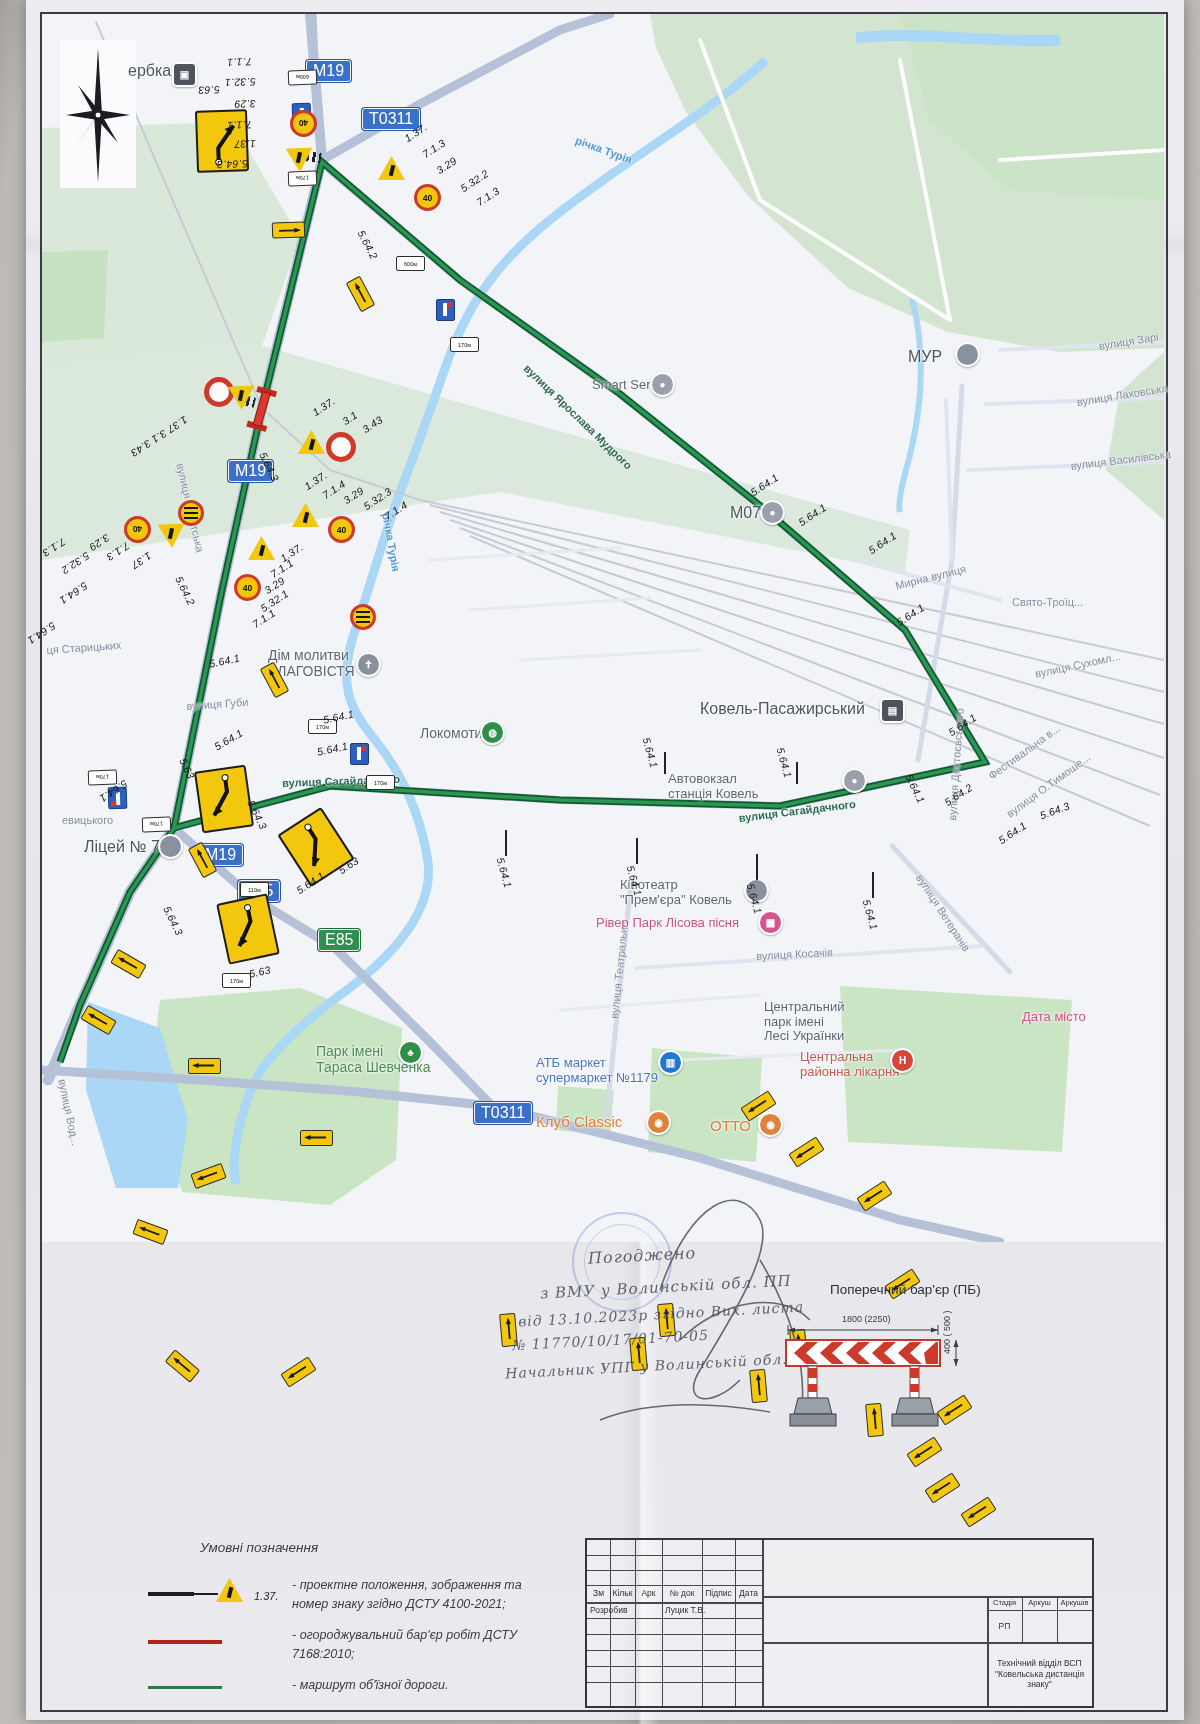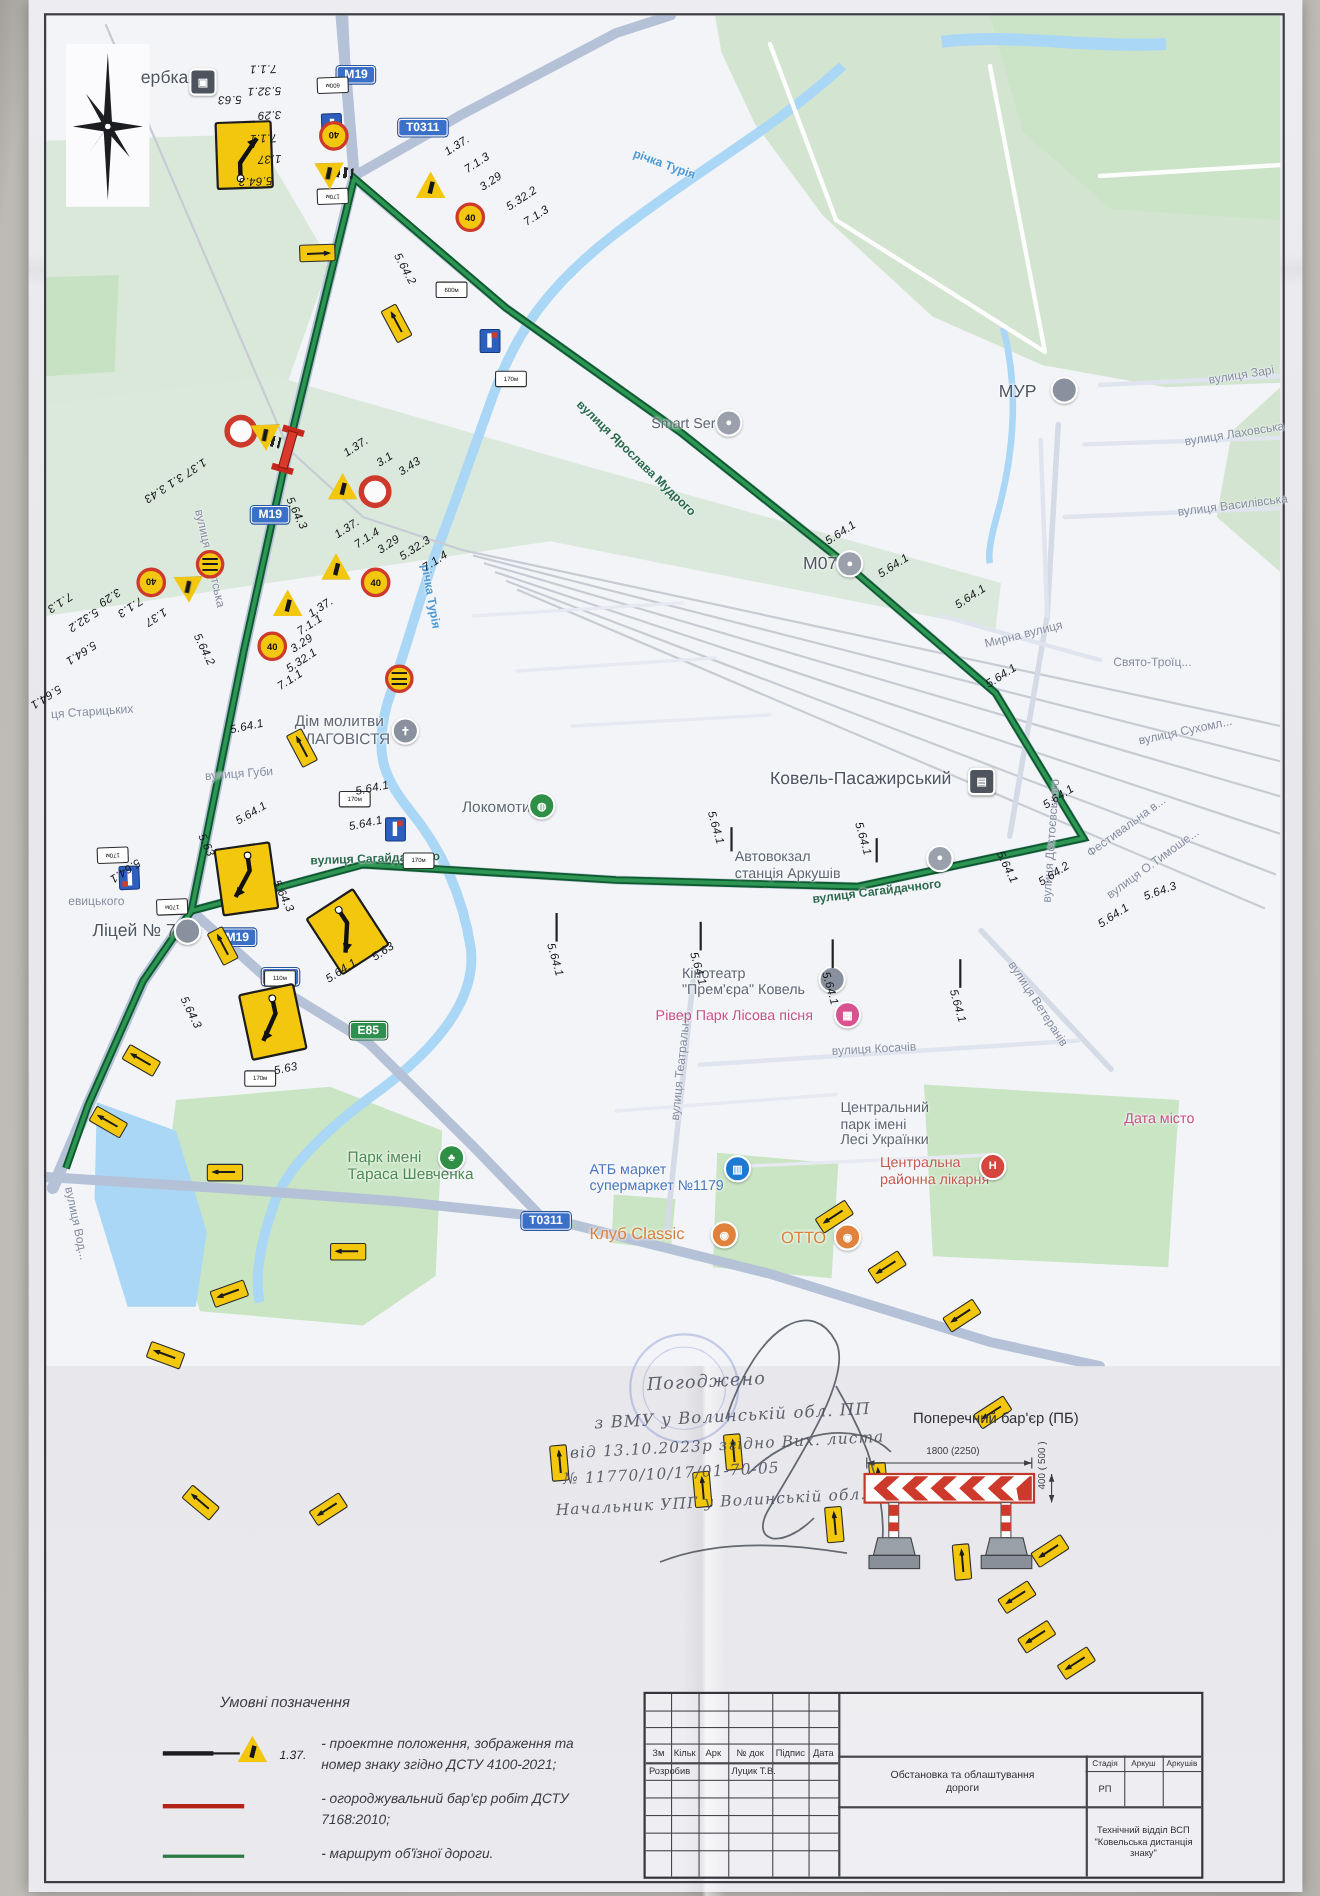--- a/index.html
+++ b/index.html
@@ -25,21 +25,21 @@
   .poi.center{text-align:left}
   .poi.pink{color:#c9518a}.poi.orange{color:#d8813d}
   .poi.red2{color:#c45a50}.poi.bluet{color:#4a77c0}.poi.greent{color:#4d8b54}
   .pin{position:absolute;width:21px;height:21px;border-radius:50%;border:2px solid #fff;
        box-shadow:0 1px 2px rgba(0,0,0,.3);color:#fff;font-size:10px;font-weight:bold;
        display:flex;align-items:center;justify-content:center}
   .pin.gray{background:#8a919e}.pin.dark{background:#4d545e;border-radius:5px}
   .pin.pinkp{background:#d5538e}.pin.orangep{background:#e0823c}.pin.bluep{background:#1f78d1}
   .pin.greenp{background:#2f8f46}.pin.redp{background:#d3473c}.pin.grayc{background:#9aa1ad}
 
-  .shield{position:absolute;background:#3b70c8;color:#fff;font-size:11px;font-weight:bold;
+  .shield{position:absolute;background:#3b70c8;color:#fff;font-size:16px;font-weight:normal;
           padding:1px 6px;border-radius:3px;border:1px solid #f2f4f8;box-shadow:0 0 0 1px #29549e;
           white-space:nowrap}
   .shield.green{background:#2f8f4e;box-shadow:0 0 0 1px #1d6b36}
 
   
   .sl{position:absolute;font-style:italic;font-size:10.5px;color:#15161a;white-space:nowrap;
       transform-origin:left top;letter-spacing:.3px}
 
   
   .si{position:absolute;transform-origin:center center}
@@ -223,21 +223,21 @@
     <span class="poi big" style="left:730px;top:504px">М07</span>
     <span class="pin grayc" style="left:760px;top:500px">●</span>
     <span class="poi center" style="left:268px;top:648px;font-size:14px">Дім молитви
 БЛАГОВІСТЯ</span>
     <span class="pin gray" style="left:356px;top:652px">✝</span>
     <span class="poi" style="left:420px;top:726px;font-size:14px">Локомотив</span>
     <span class="pin greenp" style="left:480px;top:720px">◍</span>
     <span class="poi big" style="left:700px;top:700px">Ковель-Пасажирський</span>
     <span class="pin dark" style="left:880px;top:698px">▤</span>
     <span class="poi center" style="left:668px;top:772px">Автовокзал
-станція Аркушів</span>
+станція Ковель</span>
     <span class="pin grayc" style="left:842px;top:768px">●</span>
     <span class="poi center" style="left:620px;top:878px">Кінотеатр
 "Прем'єра" Ковель</span>
     <span class="pin gray" style="left:744px;top:878px"></span>
     <span class="poi pink" style="left:596px;top:916px">Рівер Парк Лісова пісня</span>
     <span class="pin pinkp" style="left:758px;top:910px">▦</span>
     <span class="poi center" style="left:764px;top:1000px">Центральний
 парк імені
 Лесі Українки</span>
     <span class="poi pink" style="left:1022px;top:1010px">Дата місто</span>
@@ -630,22 +630,20 @@
     <div class="cell" style="left:23px;top:45px;width:25px;height:17px">Кільк</div>
     <div class="cell" style="left:48px;top:45px;width:27px;height:17px">Арк</div>
     <div class="cell" style="left:75px;top:45px;width:40px;height:17px">№ док</div>
     <div class="cell" style="left:115px;top:45px;width:33px;height:17px">Підпис</div>
     <div class="cell" style="left:148px;top:45px;width:27px;height:17px">Дата</div>
     <div class="cell left" style="left:0;top:62px;width:75px;height:16px">Розробив</div>
     <div class="cell left" style="left:75px;top:62px;width:73px;height:16px">Луцик Т.В.</div>
 
     <div class="ln" style="left:175px;top:56px;width:330px;height:1.5px"></div>
     <div class="ln" style="left:400px;top:56px;width:1.5px;height:110px"></div>
-    <div class="cell" style="left:178px;top:58px;width:220px;height:44px;font-size:9.5px;white-space:pre-line">Обстановка та облаштування
-дороги</div>
     <div class="ln" style="left:400px;top:70px;width:105px;height:1px"></div>
     <div class="ln" style="left:435px;top:56px;width:1px;height:46px"></div>
     <div class="ln" style="left:470px;top:56px;width:1px;height:46px"></div>
     <div class="cell" style="left:400px;top:56px;width:35px;height:14px;font-size:7.5px">Стадія</div>
     <div class="cell" style="left:435px;top:56px;width:35px;height:14px;font-size:7.5px">Аркуш</div>
     <div class="cell" style="left:470px;top:56px;width:35px;height:14px;font-size:7.5px">Аркушів</div>
     <div class="cell" style="left:400px;top:70px;width:35px;height:32px">РП</div>
     <div class="ln" style="left:175px;top:102px;width:330px;height:1.5px"></div>
     <div class="cell" style="left:402px;top:104px;width:101px;height:60px;font-size:8.5px;white-space:pre-line">Технічний відділ ВСП
 "Ковельська дистанція

